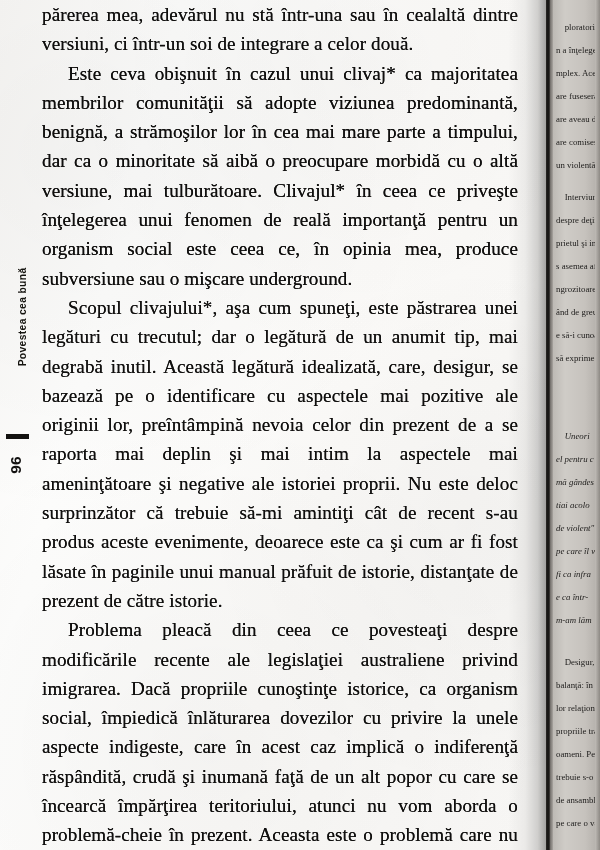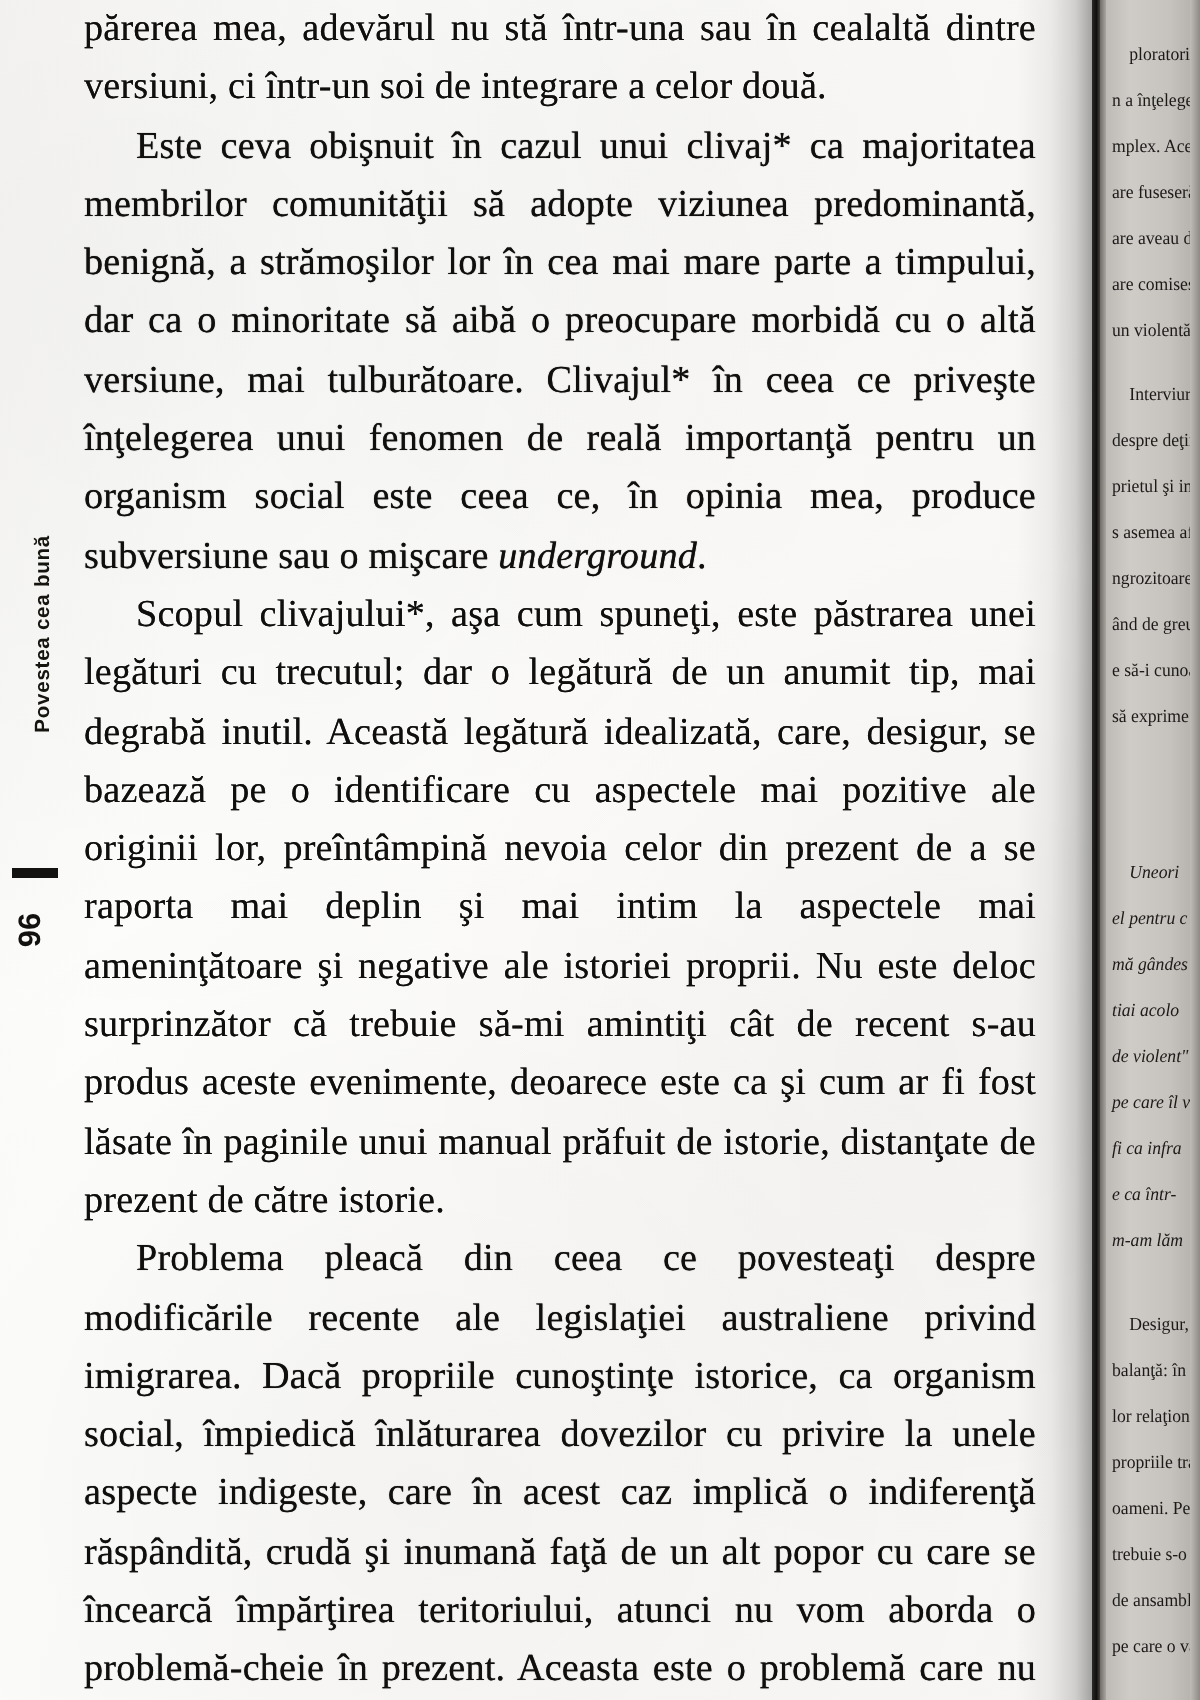--- a/index.html
+++ b/index.html
@@ -47,21 +47,21 @@
     font-size: 19.1px;
     line-height: 29.3px;
     text-align: justify;
     text-align-last: left;
     letter-spacing: 0.005em;
     -webkit-font-smoothing: none;
   }
   .para.indent {
     text-indent: 26px;
   }
-  .para .ital { font-style: italic; }
+  .para .ital { }
 
   
   #p1 { text-shadow: 0 0 0.32px rgba(0,0,0,0.82); }
   #p2 { text-shadow: 0 0 0.38px rgba(0,0,0,0.92); }
   #p3 { text-shadow: 0 0 0.30px rgba(0,0,0,0.80); }
   #p4 { text-shadow: 0 0 0.34px rgba(0,0,0,0.86); }
 
   
   #left-margin {
     position: absolute;

